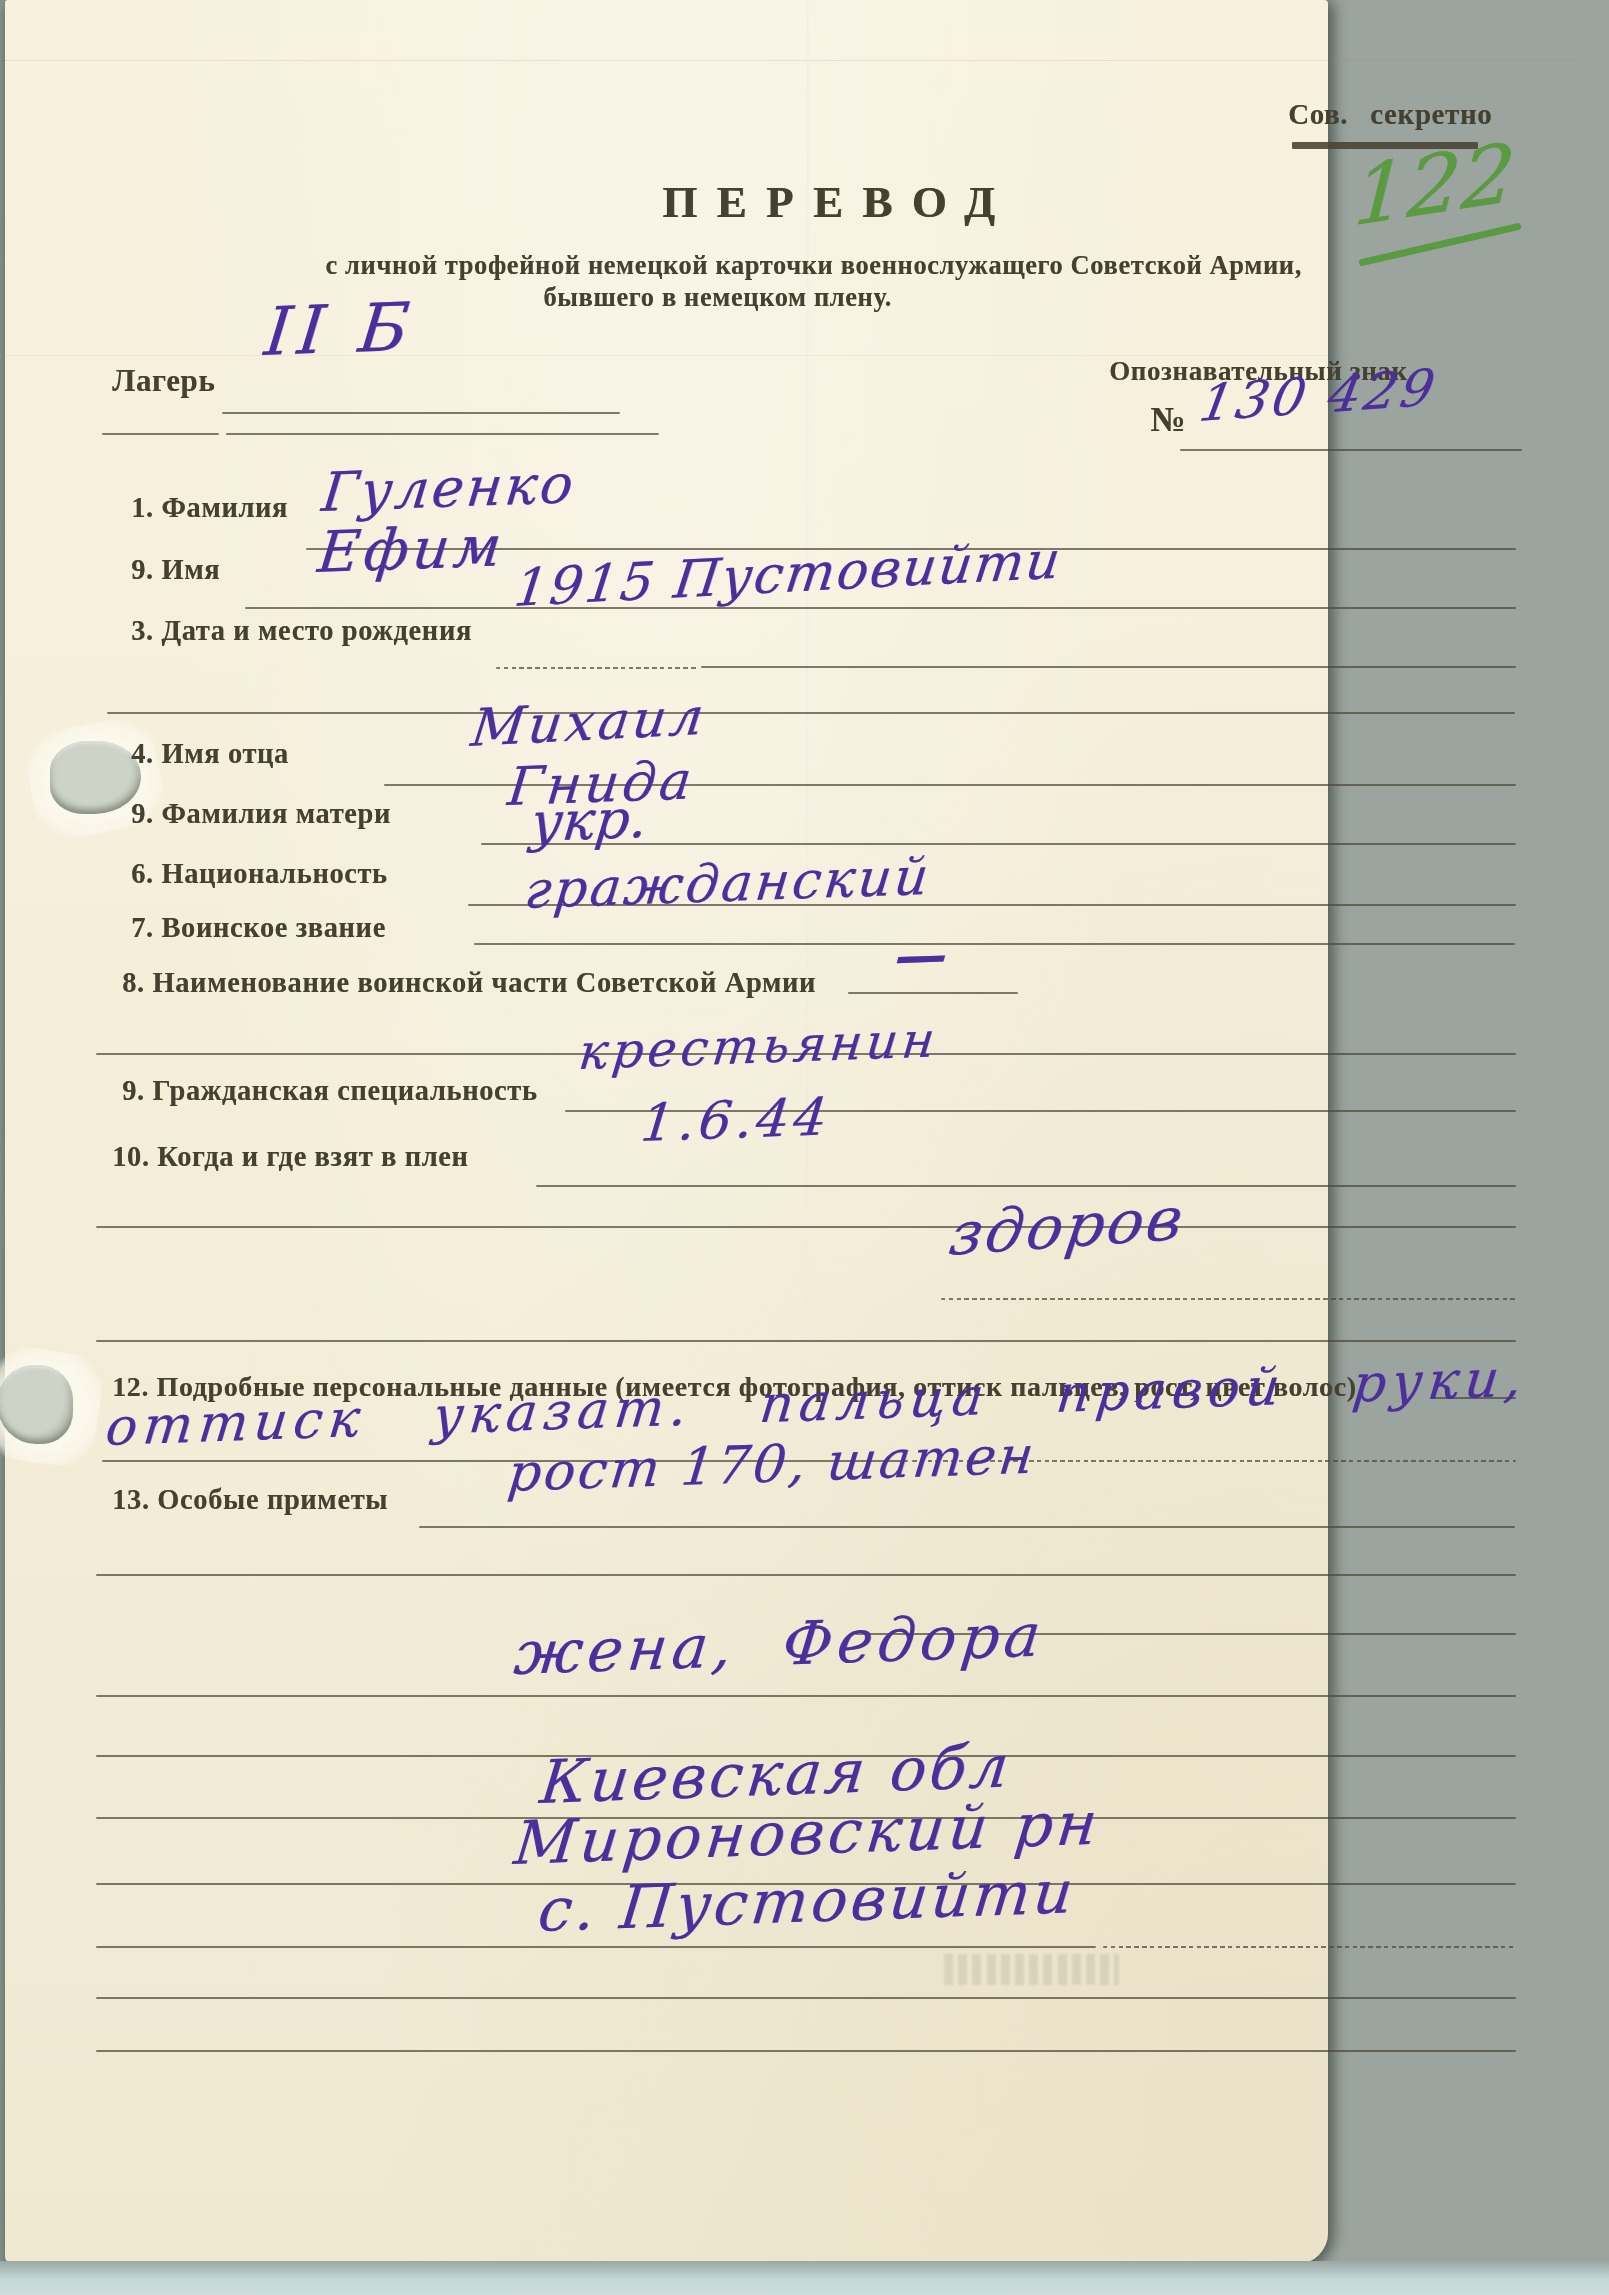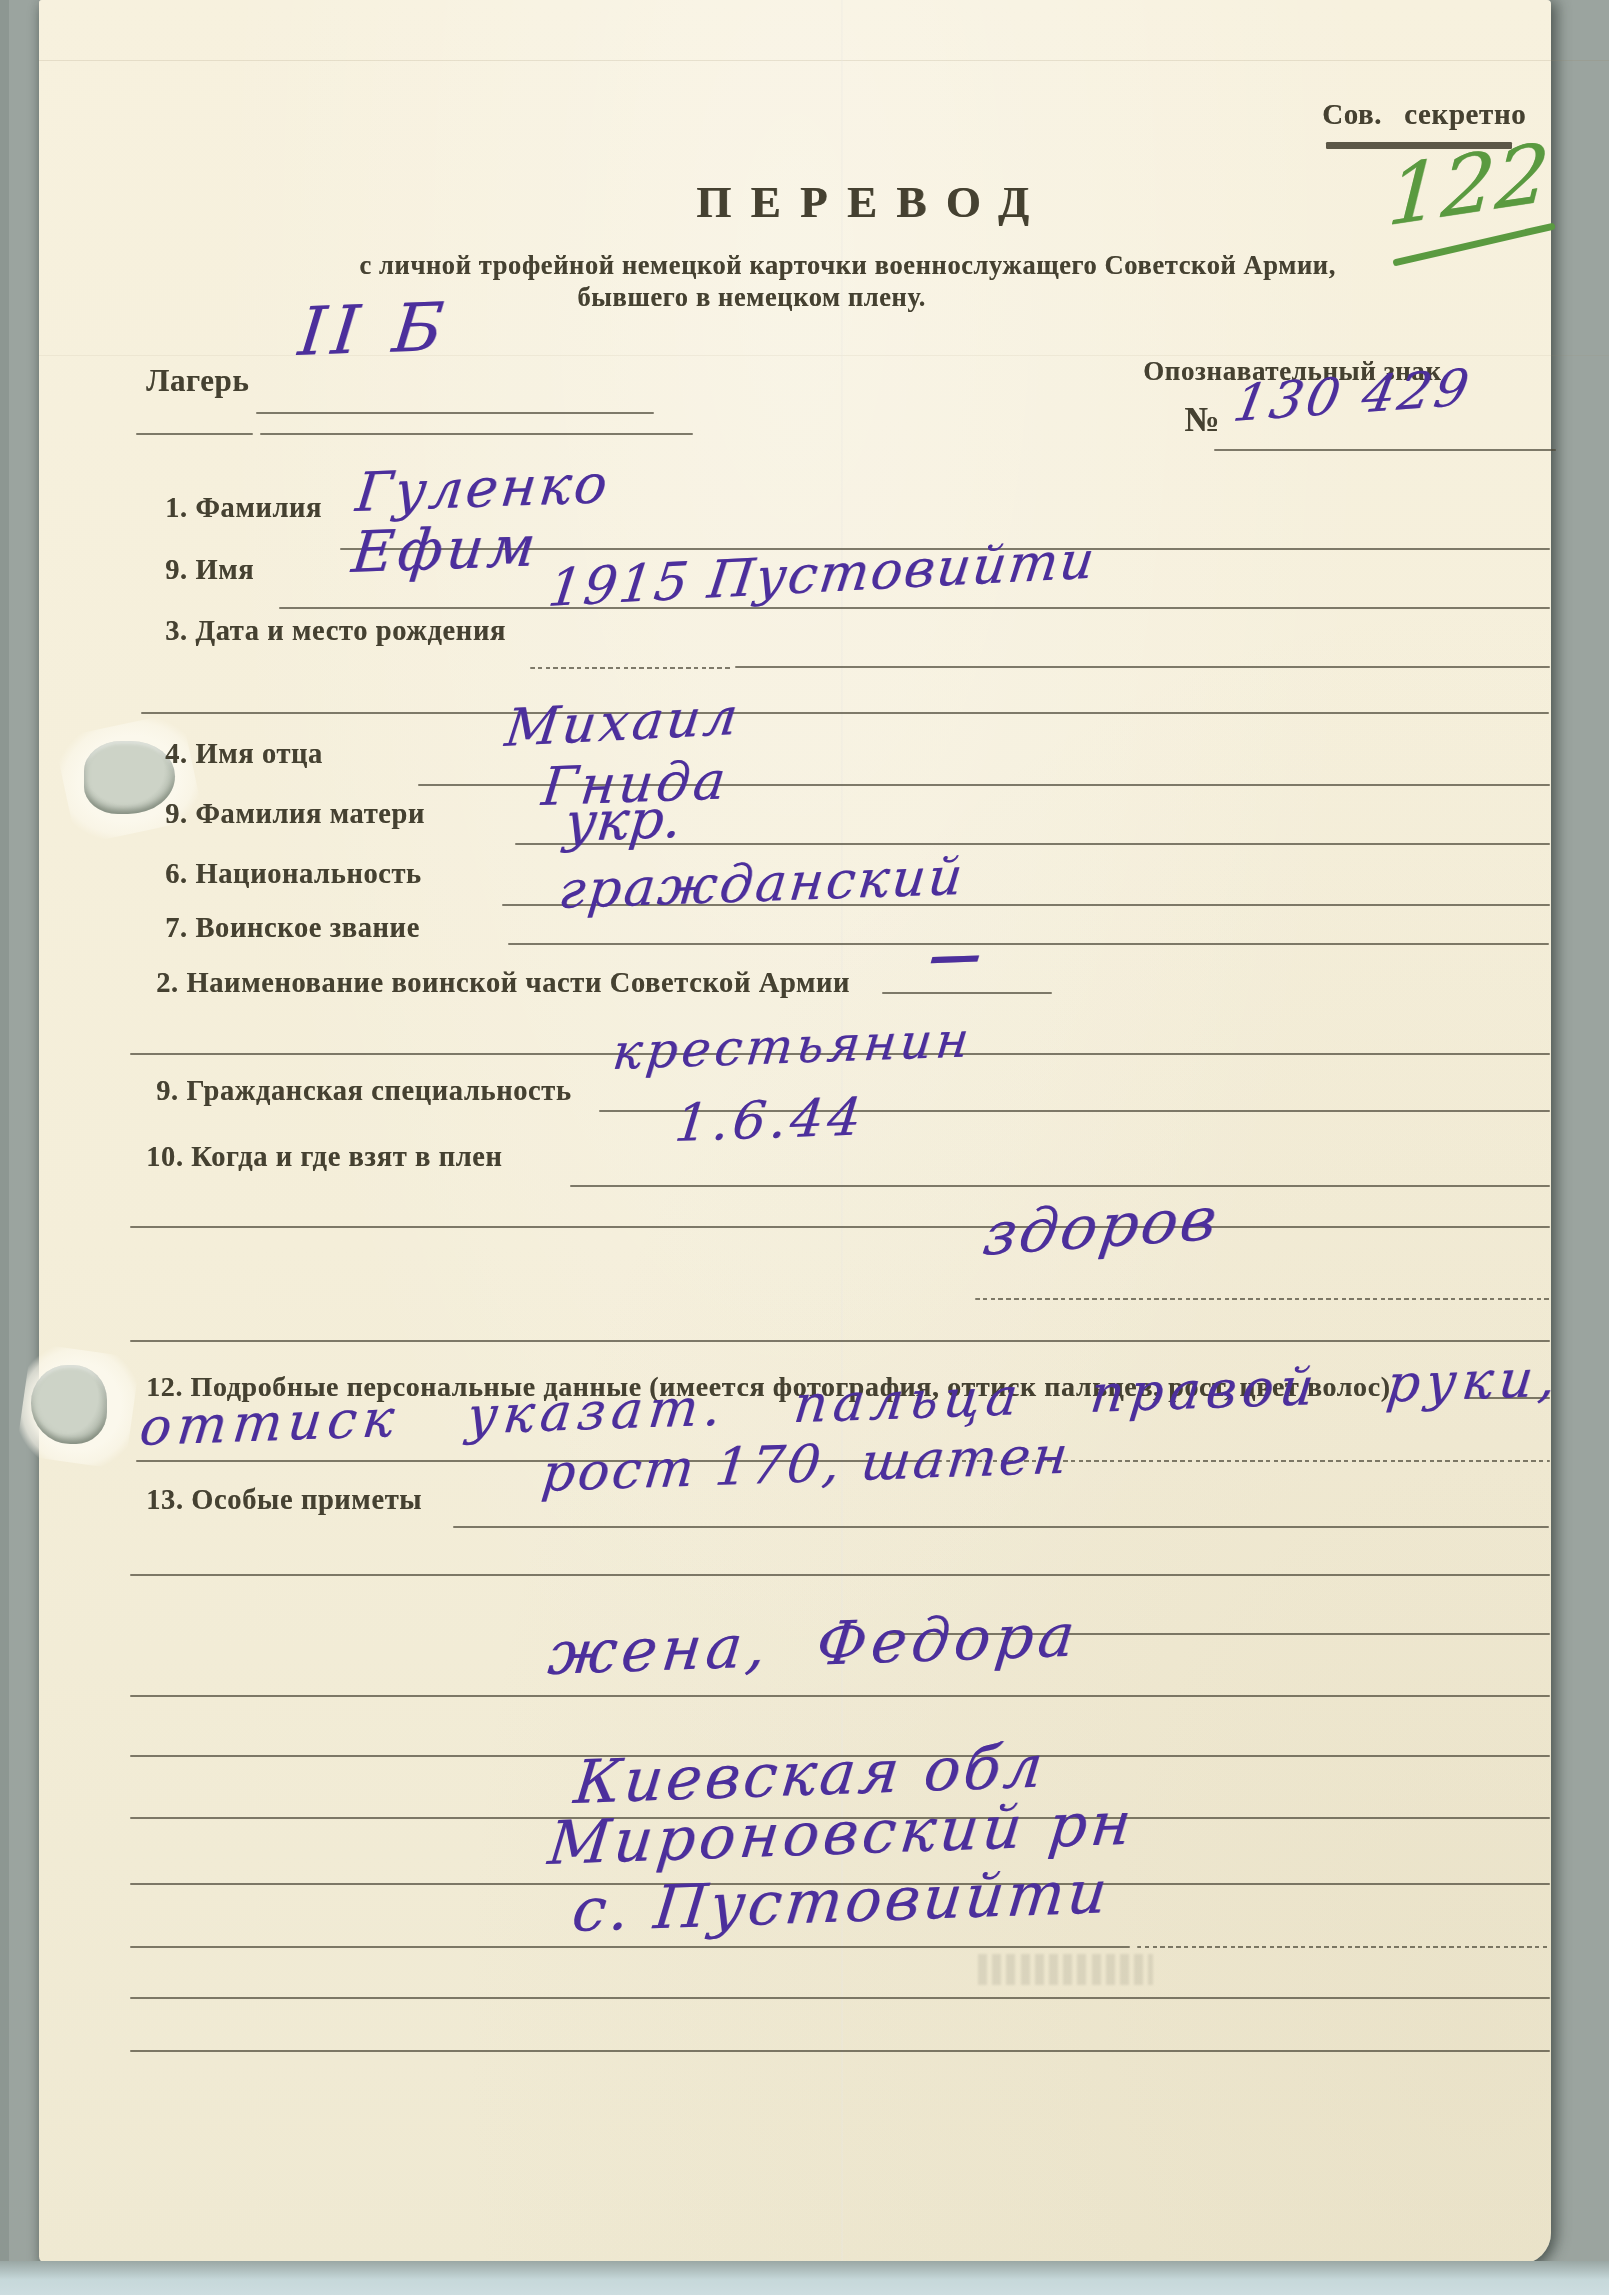--- a/index.html
+++ b/index.html
@@ -1,27 +1,27 @@
 <!DOCTYPE html>
 <html style="font-size:10.4px"><head>
 <meta charset="utf-8">
 <style>
   html,body{margin:0;padding:0;}
   body{background:#9ba4a0;font-family:"Liberation Serif",serif;}
   .stage{position:relative;width:1609px;height:2295px;overflow:hidden;
          background:linear-gradient(90deg,#8d9792 0 9px,#9ba49f 9px);}
   .bed-bottom{position:absolute;left:0;top:2261px;width:1609px;height:34px;
          background:linear-gradient(180deg,#9aa7a4,#c6d8da 55%,#cddde0);}
-  .paper{position:absolute;left:5.2px;top:0;width:1512px;height:2264px;
+  .paper{position:absolute;left:5.2px;top:0;width:1323px;height:2264px;
          background:
            radial-gradient(ellipse at 50% 12%, rgba(255,255,255,.28), transparent 55%),
            radial-gradient(ellipse at 95% 90%, rgba(205,190,150,.18), transparent 50%),
            linear-gradient(180deg,#f7f1de 0%,#f4eed9 55%,#efe9d2 100%);
          border-radius:2.6px 3.9px 31px 7.8px;
-         box-shadow:6.5px 0 14.2px rgba(35,45,40,.45), 0 7.8px 11.7px rgba(35,45,40,.35);margin-left:34px;}
+         box-shadow:6.5px 0 14.2px rgba(35,45,40,.45), 0 7.8px 11.7px rgba(35,45,40,.35);}
   .fold-v{position:absolute;left:802px;top:0;width:1.9px;height:2264px;
          background:linear-gradient(90deg,rgba(120,108,80,.10),rgba(255,255,255,.45),rgba(120,108,80,.08));}
   .crease-h{position:absolute;left:0;width:1570px;height:1.3px;background:rgba(150,135,100,.18);}
   .lbl{position:absolute;color:#454131;font-weight:700;font-size:28.5px;
        letter-spacing:0.6px;white-space:nowrap;
        text-shadow:0 0 0.6px rgba(69,65,49,.5);}
   .hw{position:absolute;color:#4c2f9c;font-family:"DejaVu Serif",serif;
       font-style:italic;white-space:nowrap;
       transform:skewX(-8deg) rotate(-2deg);transform-origin:left bottom;
       text-shadow:0.6px 0 0 rgba(76,47,156,.45);}
@@ -96,21 +96,21 @@
     <div class="rule thin" style="left:476px;top:843px;width:1035px;"></div>
 
     <div class="lbl" style="left:126px;top:858px;">6. Национальность</div>
     <div class="hw" style="left:523px;top:791px;font-size:54px;">укр.</div>
     <div class="rule thin" style="left:463px;top:904px;width:1048px;"></div>
 
     <div class="lbl" style="left:126px;top:912px;">7. Воинское звание</div>
     <div class="hw" style="left:517px;top:860px;font-size:52px;letter-spacing:2.6px;">гражданский</div>
     <div class="rule thin" style="left:469px;top:943px;width:1041px;"></div>
 
-    <div class="lbl" style="left:117px;top:967px;">2. Наименование воинской части Советской Армии</div>
+    <div class="lbl" style="left:117px;top:967px;">8. Наименование воинской части Советской Армии</div>
     <div class="hw" style="left:887px;top:925px;font-size:52px;font-weight:700;">—</div>
     <div class="rule thin" style="left:843px;top:992px;width:170px;"></div>
     <div class="rule thin" style="left:91px;top:1053px;width:1420px;"></div>
 
     <div class="lbl" style="left:117px;top:1075px;text-align:center;">9. Гражданская специальность</div>
     <div class="hw" style="left:571px;top:1024px;font-size:49px;letter-spacing:3.9px;">крестьянин</div>
     <div class="rule thin" style="left:560px;top:1110px;width:951px;"></div>
 
     <div class="lbl" style="left:107px;top:1141px;">10. Когда и где взят в плен</div>
     <div class="hw" style="left:633px;top:1093px;font-size:52px;letter-spacing:3.9px;">1.6.44</div>

